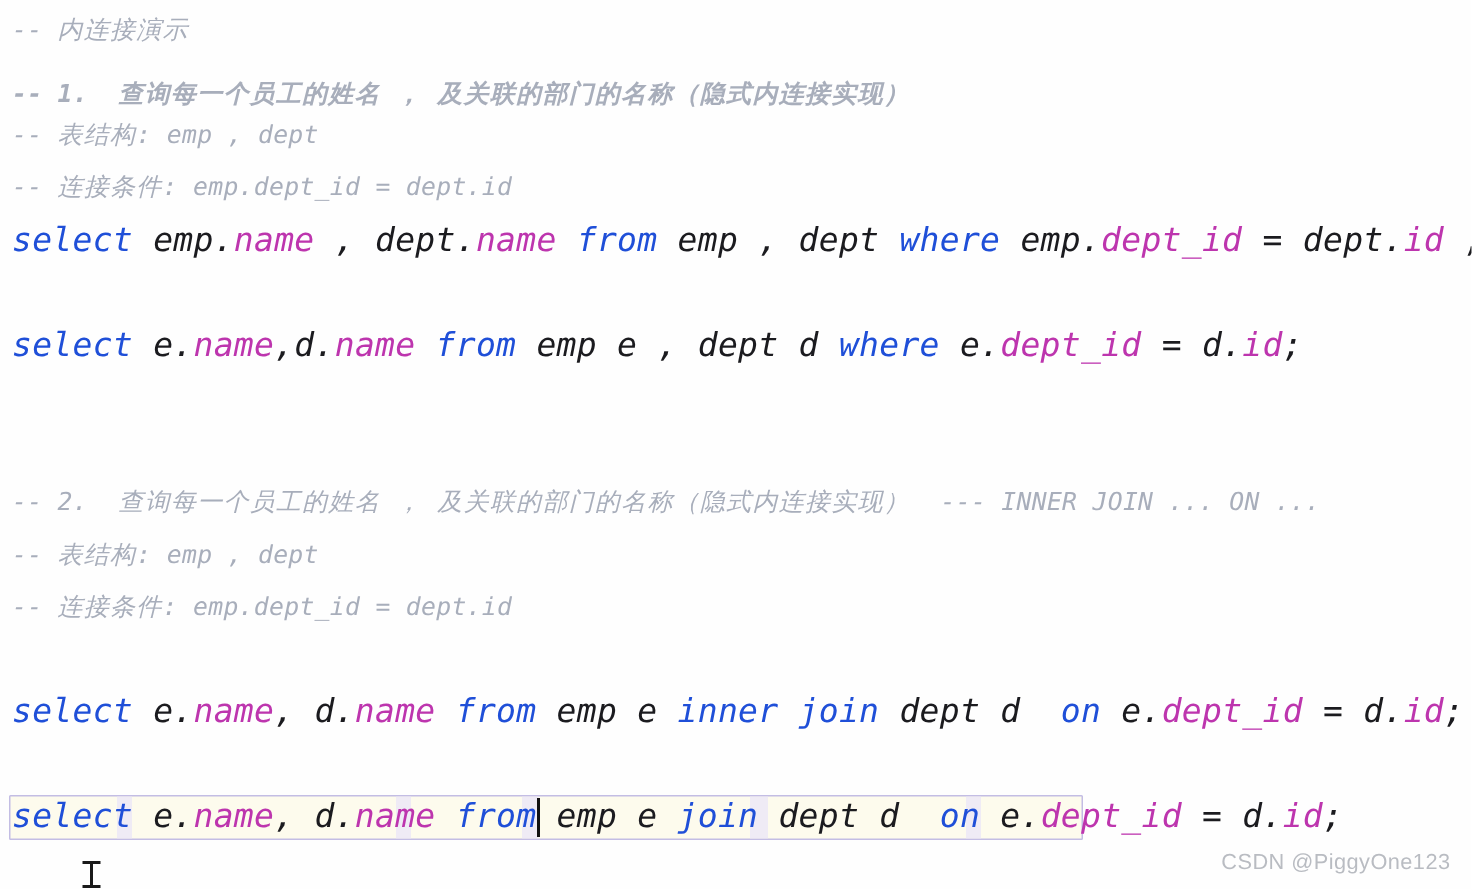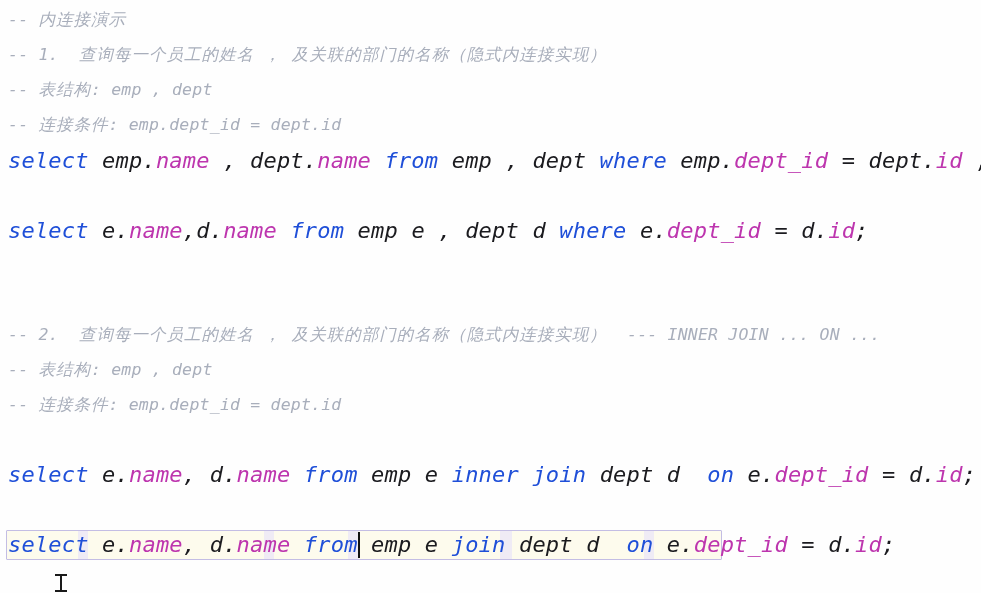--- a/index.html
+++ b/index.html
@@ -141,34 +141,35 @@
   <div class="stmt-highlight"></div>
 
   <div class="tok-bg" style="left:78px;width:10px;"></div>
   <div class="tok-bg" style="left:264px;width:10px;"></div>
   <div class="tok-bg" style="left:348px;width:11px;"></div>
   <div class="tok-bg" style="left:500px;width:12px;"></div>
   <div class="tok-bg" style="left:644px;width:10px;"></div>
 
   <div class="code-area">
       <div class="code-line comment" style="top: 7px;"><span>-- </span><span class="cjk">内连接演示</span></div>
-      <div class="code-line comment" style="top: 42px;"><span>-- </span><span>1.  </span><span class="cjk">查询每一个员工的姓名</span><span> </span><span class="cjk">，</span><span> </span><span class="cjk">及关联的部门的名称（隐式内连接实现）</span></div>
+      <div class="code-line comment" style="top: 50px; font-weight: bold;"><span>-- </span><span>1.  </span><span class="cjk">查询每一个员工的姓名</span><span> </span><span class="cjk">，</span><span> </span><span class="cjk">及关联的部门的名称（隐式内连接实现）</span></div>
       <div class="code-line comment" style="top: 77px;"><span>-- </span><span class="cjk">表结构</span><span>: emp , dept</span></div>
       <div class="code-line comment" style="top: 112px;"><span>-- </span><span class="cjk">连接条件</span><span>: emp.dept_id = dept.id</span></div>
       <div class="code-line" style="top: 148px;"><span class="kw">select</span><span class="plain"> emp.</span><span class="col">name</span><span class="plain"> , dept.</span><span class="col">name</span><span class="plain"> </span><span class="kw">from</span><span class="plain"> emp , dept </span><span class="kw">where</span><span class="plain"> emp.</span><span class="col">dept_id</span><span class="plain"> = dept.</span><span class="col">id</span><span class="plain"> ;</span></div>
       <div class="code-line" style="top: 218px;"><span class="kw">select</span><span class="plain"> e.</span><span class="col">name</span><span class="plain">,d.</span><span class="col">name</span><span class="plain"> </span><span class="kw">from</span><span class="plain"> emp e , dept d </span><span class="kw">where</span><span class="plain"> e.</span><span class="col">dept_id</span><span class="plain"> = d.</span><span class="col">id</span><span class="plain">;</span></div>
       <div class="code-line comment" style="top: 322px;"><span>-- </span><span>2.  </span><span class="cjk">查询每一个员工的姓名</span><span> </span><span class="cjk">，</span><span> </span><span class="cjk">及关联的部门的名称（隐式内连接实现）</span><span>  --- INNER JOIN ... ON ...</span></div>
       <div class="code-line comment" style="top: 357px;"><span>-- </span><span class="cjk">表结构</span><span>: emp , dept</span></div>
       <div class="code-line comment" style="top: 392px;"><span>-- </span><span class="cjk">连接条件</span><span>: emp.dept_id = dept.id</span></div>
       <div class="code-line" style="top: 462px;"><span class="kw">select</span><span class="plain"> e.</span><span class="col">name</span><span class="plain">, d.</span><span class="col">name</span><span class="plain"> </span><span class="kw">from</span><span class="plain"> emp e </span><span class="kw">inner</span><span class="plain"> </span><span class="kw">join</span><span class="plain"> dept d  </span><span class="kw">on</span><span class="plain"> e.</span><span class="col">dept_id</span><span class="plain"> = d.</span><span class="col">id</span><span class="plain">;</span></div>
       <div class="code-line" style="top: 532px;"><span class="kw">select</span><span class="plain"> e.</span><span class="col">name</span><span class="plain">, d.</span><span class="col">name</span><span class="plain"> </span><span class="kw">from</span><span class="plain"> emp e </span><span class="kw">join</span><span class="plain"> dept d  </span><span class="kw">on</span><span class="plain"> e.</span><span class="col">dept_id</span><span class="plain"> = d.</span><span class="col">id</span><span class="plain">;</span></div>
     </div>
 
   <div class="caret"></div>
 
   <div class="mouse-cursor">
     <div class="capT"></div>
     <div class="stem"></div>
     <div class="capB"></div>
   </div>
 
+  <div class="watermark">CSDN @PiggyOne123</div>
 
 </div>
 
 </body></html>

